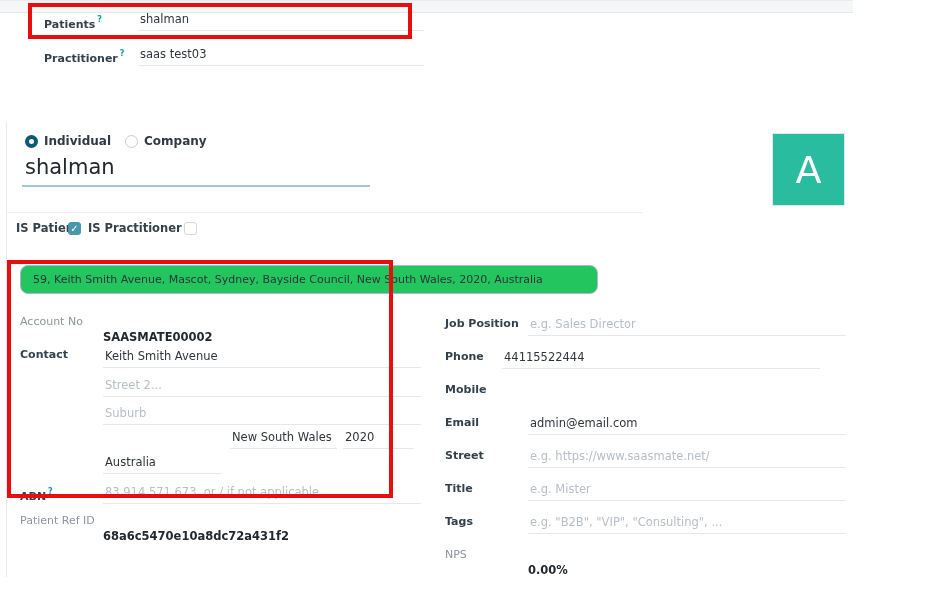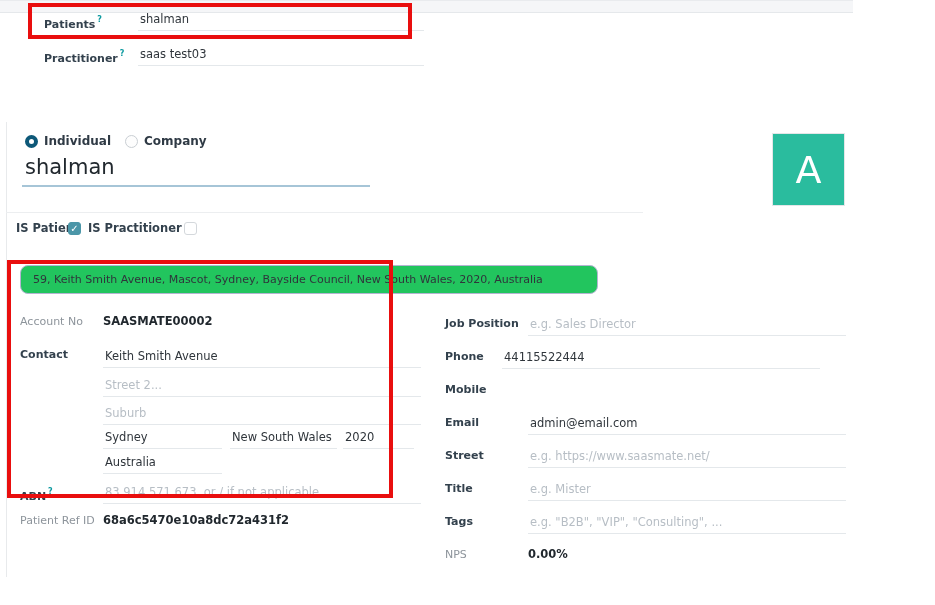--- a/index.html
+++ b/index.html
@@ -4,21 +4,21 @@
 <style>
   * { margin:0; padding:0; box-sizing:border-box; }
   html,body { background:#fff; }
   body { font-family:"DejaVu Sans","Liberation Sans",sans-serif; color:#2d3339; }
   .screen { position:relative; width:935px; height:605px; background:#fff; overflow:hidden; }
 
   
   .lbl { font-size:11px; font-weight:bold; color:#33414d; white-space:nowrap; }
   .lbl-muted { font-size:11px; font-weight:normal; color:#8d949b; white-space:nowrap; }
   .help-sup { color:#0d9aa0; font-size:8px; vertical-align:super; margin-left:2px; font-weight:bold; }
-  .ro-val { font-size:11.5px; font-weight:bold; color:#21282e; white-space:nowrap; }
+  .ro-val { font-size:11.5px; font-weight:bold; color:#21282e; white-space:nowrap;margin-top:16px; }
   input.fld {
     display:block; border:none; border-bottom:1px solid #e4e8eb; background:transparent;
     font-family:inherit; font-size:11.5px; color:#2f353b; outline:none;
     height:21px; padding:0 0 3px 2px; border-radius:0;
   }
   input.fld::placeholder { color:#b7bec5; opacity:1; }
   .abs { position:absolute; }
 
   
   .top-input { font-size:12px; }
@@ -105,21 +105,20 @@
 
   <div class="hl-box" style="left:7px; top:260px; width:386px; height:238px;"></div>
 
   <span class="lbl-muted abs" style="left:20px; top:315px;">Account No</span>
   <span class="ro-val abs" style="left:103px; top:314px;">SAASMATE00002</span>
 
   <span class="lbl abs" style="left:20px; top:348px;">Contact</span>
   <input class="fld abs" style="left: 103px; top: 347px; width: 318px;" value="Keith Smith Avenue">
   <input class="fld abs" style="left: 103px; top: 376px; width: 318px;" placeholder="Street 2...">
   <input class="fld abs" style="left: 103px; top: 404px; width: 318px;" placeholder="Suburb">
-  <input class="fld abs" style="left: 103px; top: 428px; width: 119px;" value="Sydney">
   <input class="fld abs" style="left: 230px; top: 428px; width: 107px;" value="New South Wales">
   <input class="fld abs" style="left: 343px; top: 428px; width: 71px;" value="2020">
   <input class="fld abs" style="left: 103px; top: 453px; width: 119px;" value="Australia">
 
   <div class="abs" style="left:20px; top:485px;">
     <span class="lbl">ABN</span><span class="help-sup">?</span>
   </div>
   <input class="fld abs" style="left: 103px; top: 483px; width: 318px;" placeholder="83 914 571 673, or / if not applicable">
 
   <span class="lbl-muted abs" style="left:20px; top:514px;">Patient Ref ID</span>

